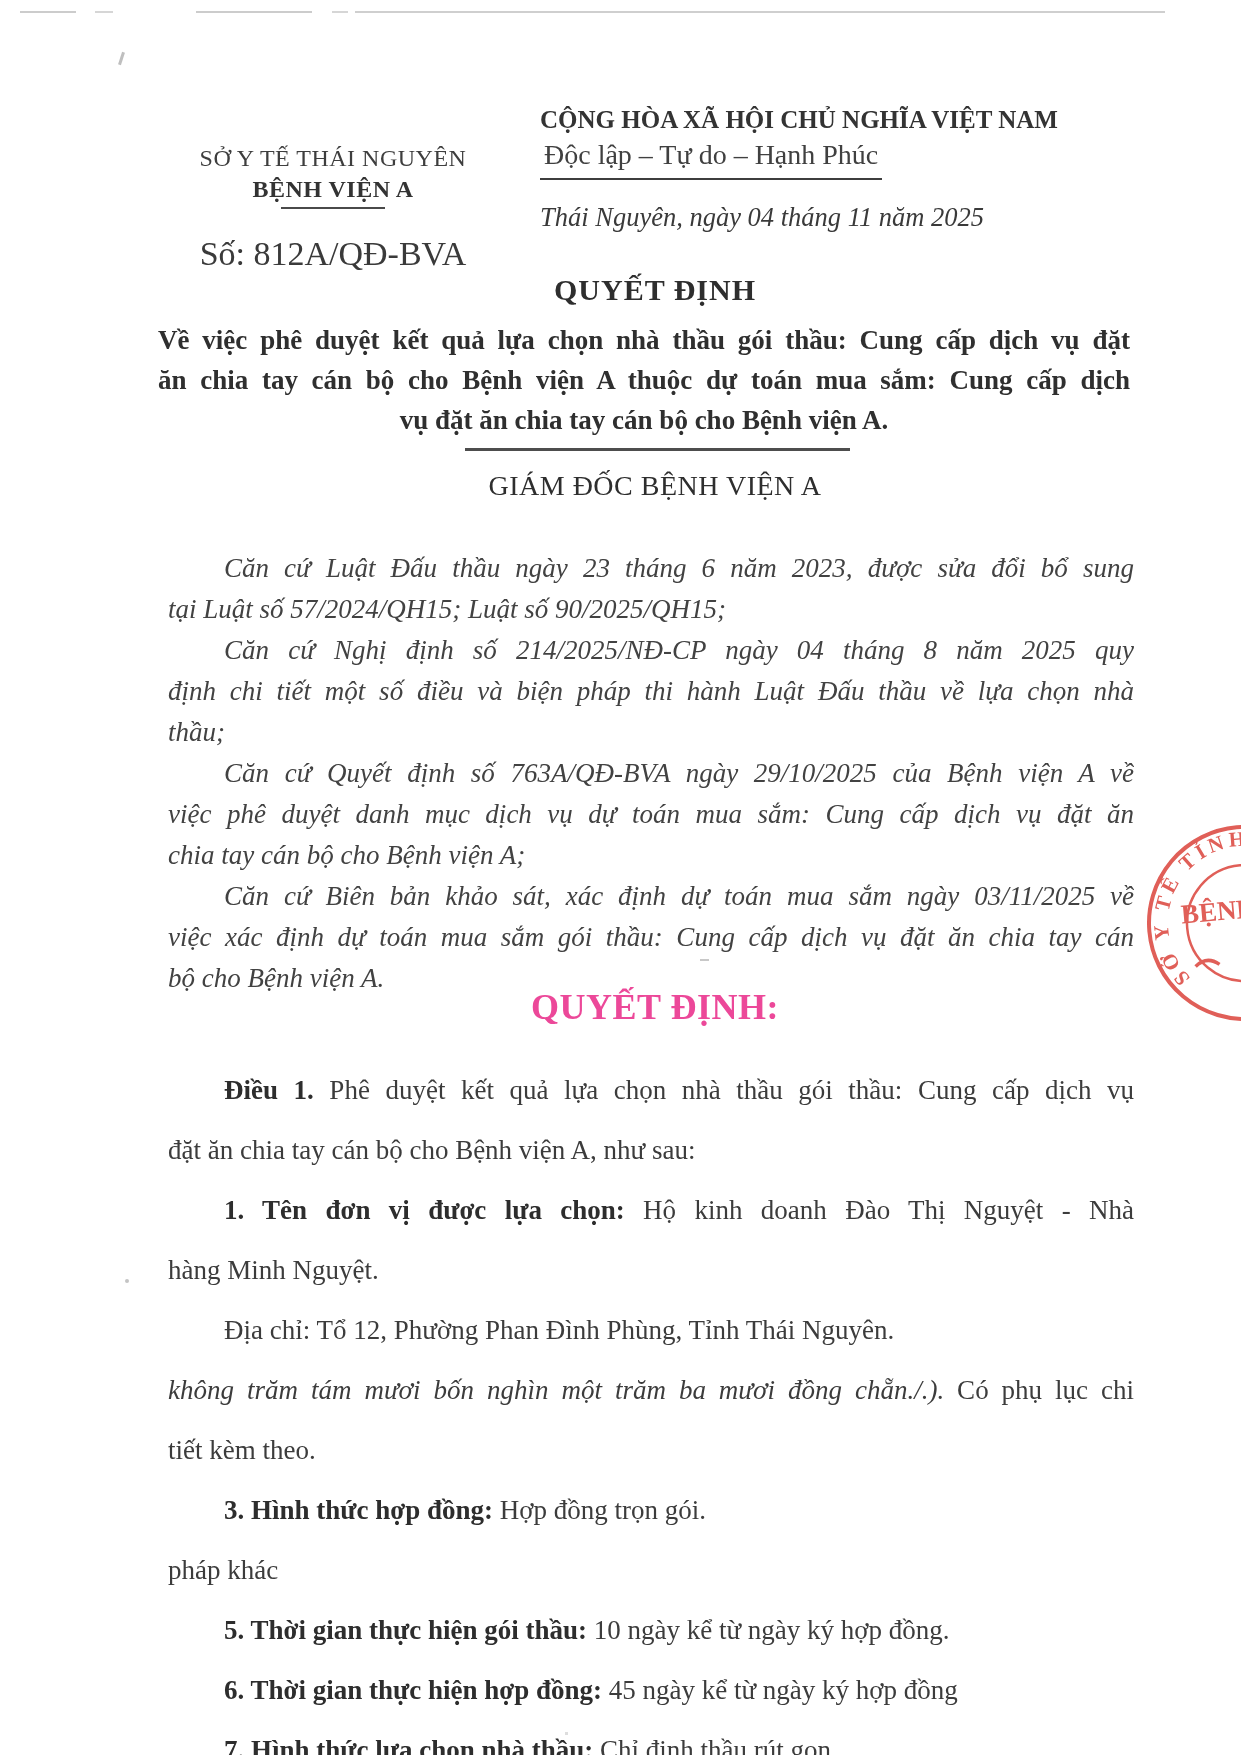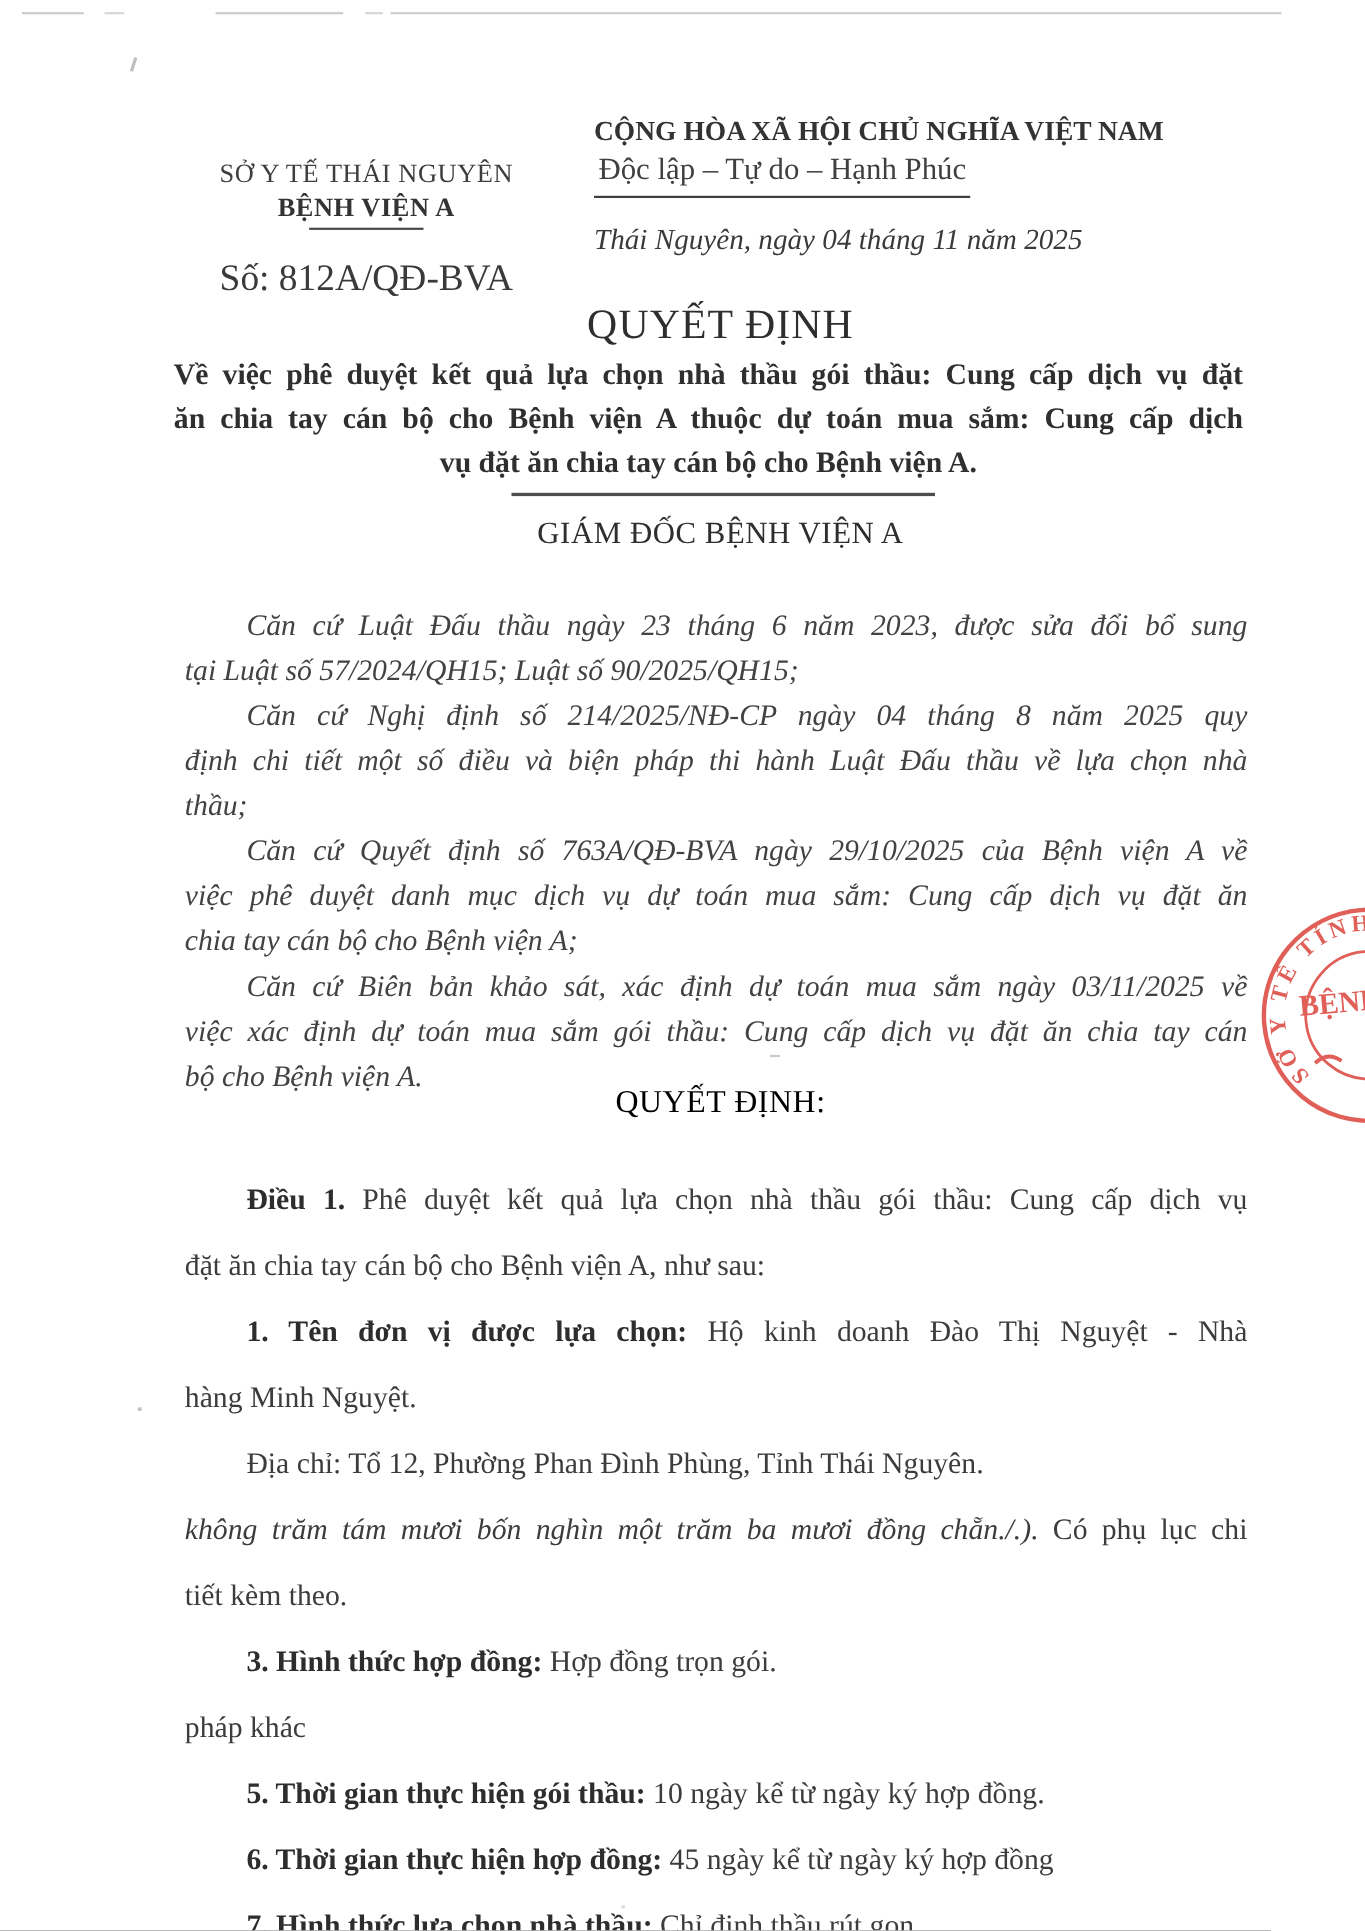--- a/index.html
+++ b/index.html
@@ -19,28 +19,28 @@
   .org-name{font-size:24px;line-height:30px;font-weight:bold;color:#333;letter-spacing:.5px;}
   .org-underline{width:104px;height:2px;background:#4a4a4a;margin:3px auto 0;}
   .doc-number{margin-top:26px;font-size:34px;color:#3a3a3a;}
   .hdr-right{left:540px;top:104px;width:580px;}
   .national{font-size:25px;line-height:32px;font-weight:bold;color:#333;}
   .motto{display:inline-block;margin-top:4px;font-size:28px;line-height:30px;font-weight:normal;color:#404040;
          border-bottom:2.5px solid #3e3e3e;padding:0 4px 8px;}
   .place-date{margin-top:22px;font-size:26.5px;font-style:italic;color:#3a3a3a;}
   
   .center-col{left:170px;width:970px;text-align:center;}
-  .doc-type{top:273px;font-size:38px;font-weight:normal;color:#2e2e2e;letter-spacing:1px;}
+  .doc-type{top:273px;font-size:30px;font-weight:bold;color:#2e2e2e;letter-spacing:1px;}
   .subject{top:320px;left:158px;width:972px;font-size:27px;font-weight:bold;color:#2f2f2f;}
   .subject .ln{line-height:40px;}
   .subject .fill{text-align:justify;text-align-last:justify;}
   .subject .ctr{text-align:center;}
   .subject-sep{top:448px;left:465px;width:385px;height:2.5px;background:#4d4d4d;}
   .issuer{top:470px;font-size:28px;font-weight:normal;color:#2e2e2e;letter-spacing:.5px;}
-  .decision-heading{top:986px;font-size:29px;font-weight:normal;color:#000000;letter-spacing:.5px;}
+  .decision-heading{top:986px;font-size:36px;font-weight:bold;color:#ec4899;letter-spacing:.5px;}
   
   .recitals{top:528px;left:168px;width:966px;font-size:27px;font-style:italic;color:#424242;margin-top:20px;}
   .recitals .ln{line-height:41px;}
   
   .body{top:1050px;left:168px;width:966px;font-size:27px;color:#3c3c3c;}
   .body .ln{line-height:40px;margin-top:20px;}
   .ind{text-indent:56px;}
   .j{text-align:justify;text-align-last:justify;}
   .b{font-weight:bold;color:#2d2d2d;}
   .it{font-style:italic;}

